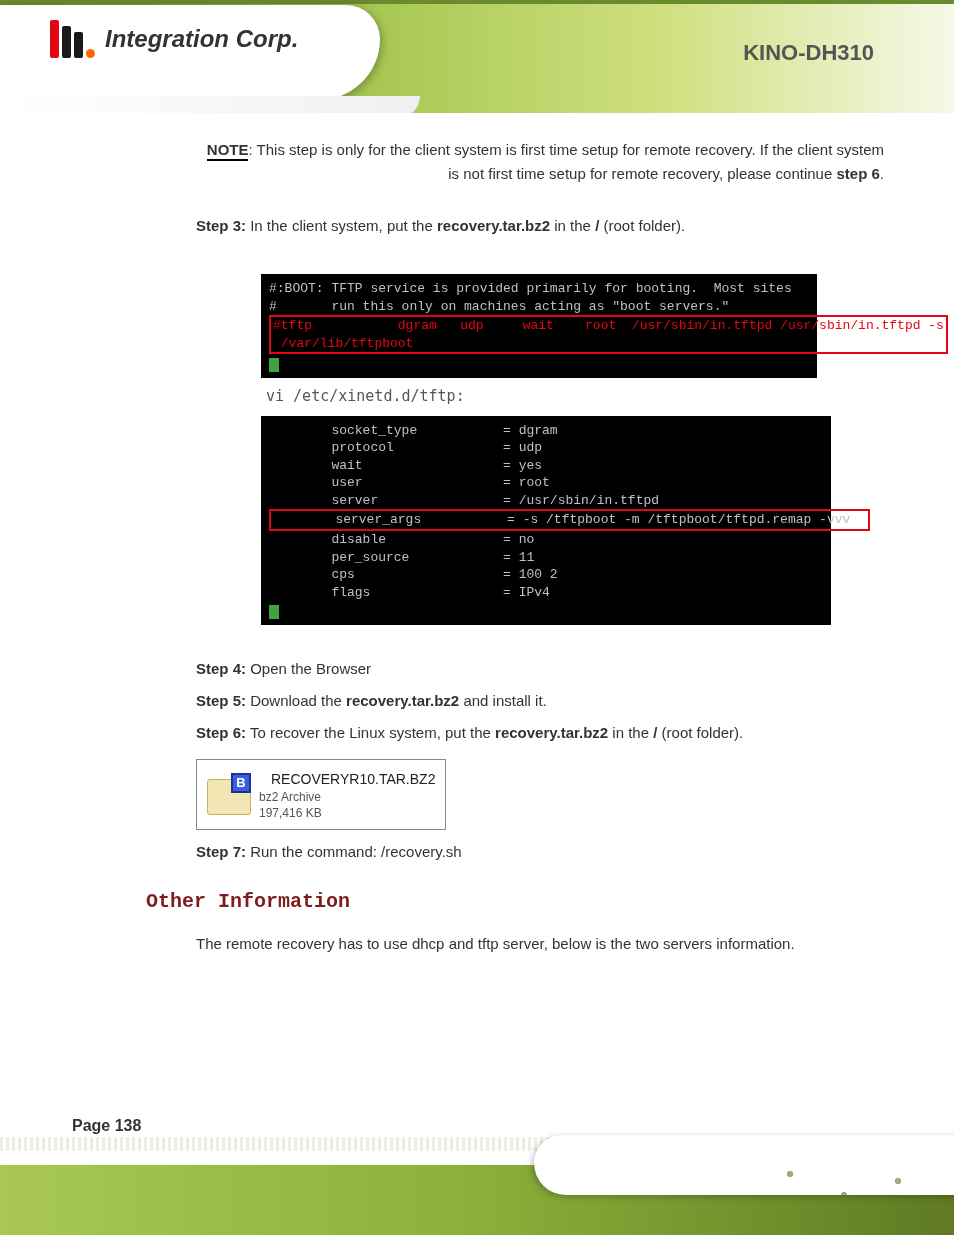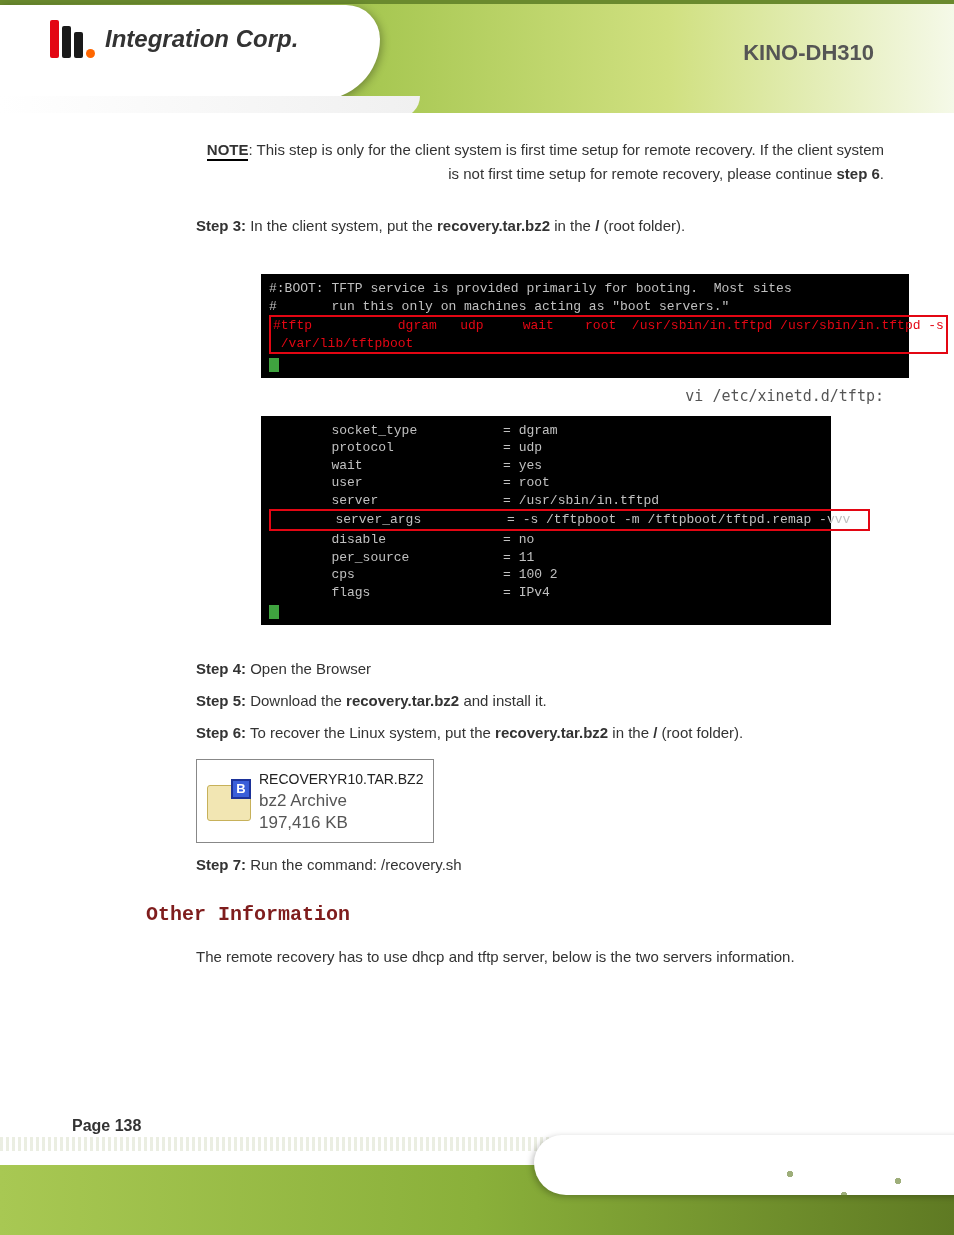--- a/index.html
+++ b/index.html
@@ -96,36 +96,36 @@
     font-weight: bold;
     border-bottom: 2px solid #000;
     padding-bottom: 1px;
   }
   .step-line { margin-bottom: 8px; }
   .step-label { font-weight: bold; }
 
   .indent { margin-left: 70px; }
   .code-inline { font-family: monospace; }
 
-  .subtext { color: #555; margin-bottom: 8px; text-align: right; }
+  .subtext { color: #555; margin-bottom: 8px; }
 
   
   .terminal {
     background: #000;
     color: #c0c0c0;
     font-family: 'Courier New', monospace;
     font-size: 13px;
     padding: 6px 8px;
     margin: 8px 0 6px 65px;
     line-height: 1.35;
     white-space: pre;
     position: relative;
     width: 648px;
   }
-  .terminal.wide { width: 648px; margin-top: 36px; }
+  .terminal.wide { width: 556px; margin-top: 36px; }
   .terminal.medium { width: 570px; }
   .term-redbox {
     border: 2px solid #e30613;
     display: inline-block;
     padding: 0 2px;
   }
   .term-red { color: #e30613; }
   .cursor-green {
     display: inline-block;
     width: 10px; height: 14px;
@@ -159,22 +159,22 @@
     top: 0; right: 0;
     width: 20px; height: 20px;
     background: #3a5fd9;
     color: #fff;
     border: 2px solid #1c3299;
     font-weight: bold;
     font-size: 13px;
     text-align: center;
     line-height: 16px;
   }
-  .file-meta { font-size: 17px; color: #555; line-height: 1.3; }
-  .file-name { color: #222; font-size: 14px; }
+  .file-meta { font-size: 12px; color: #555; line-height: 1.3; }
+  .file-name { color: #222; font-size: 14px; margin-left: 12px; }
 
   .section-heading {
     font-size: 20px;
     font-weight: bold;
     color: #7f1d1d;
     margin: 22px 0 14px -50px;
     font-family: Liberation Mono, monospace;
   }
 
   

